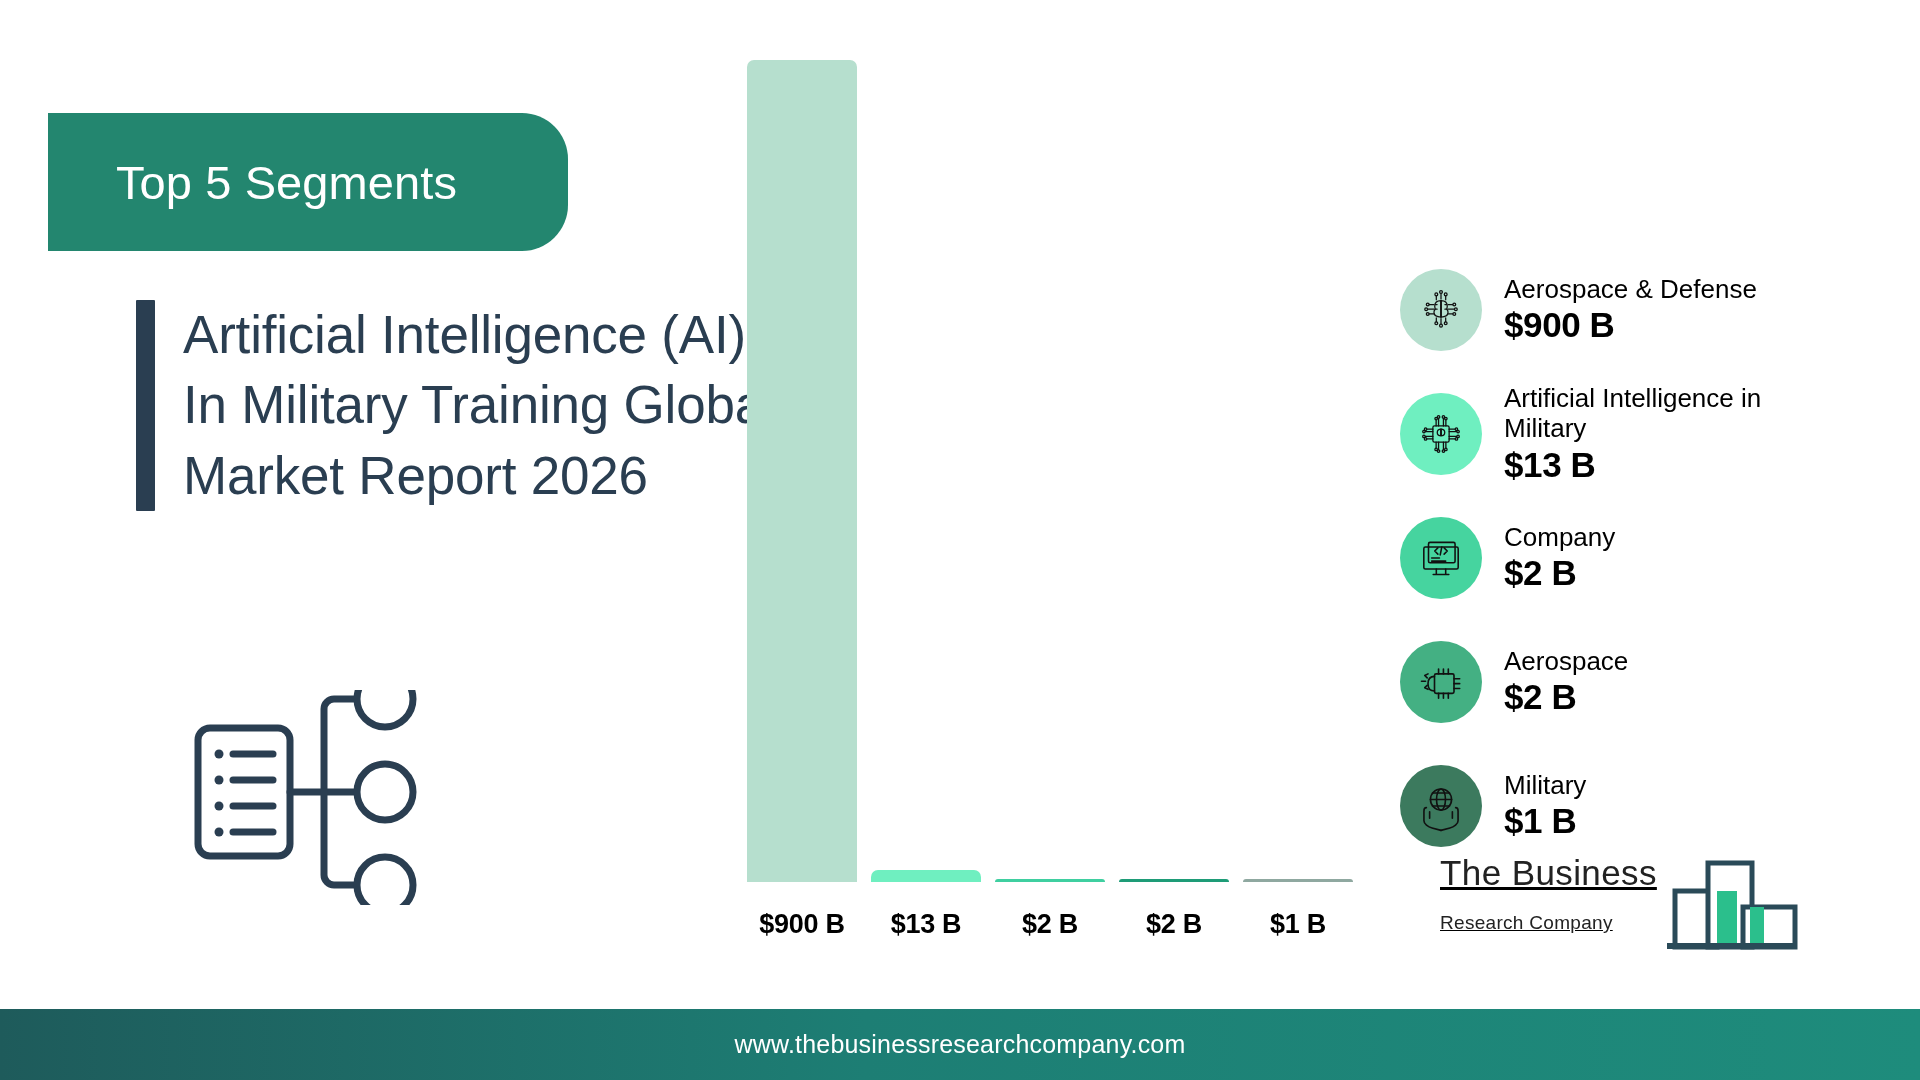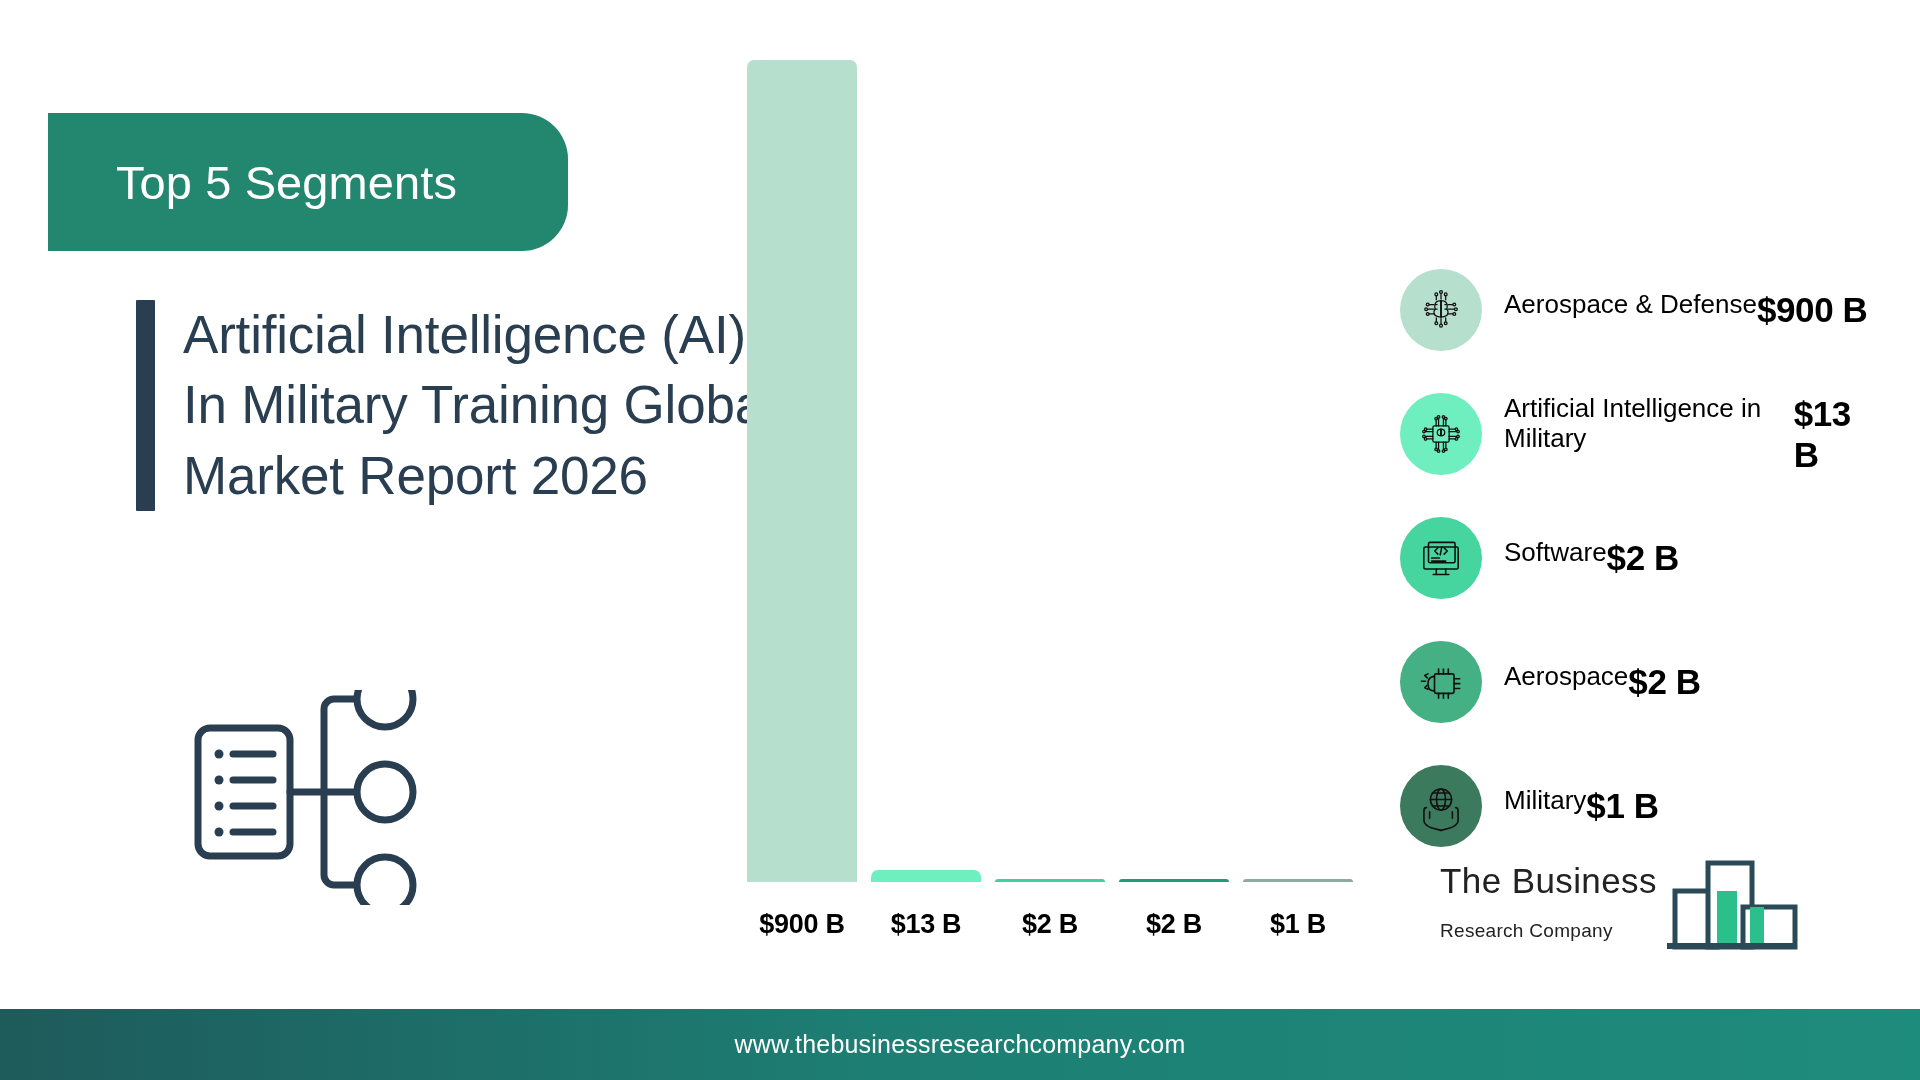--- a/index.html
+++ b/index.html
@@ -68,32 +68,32 @@
     letter-spacing:-.3px;
   }
 
   
   #legend { position:absolute; left:1400px; top:248px; width:470px; }
   .legend-item { display:flex; align-items:center; gap:22px; height:124px; }
   .legend-icon {
     width:82px; height:82px; border-radius:50%;
     flex:0 0 auto; display:flex; align-items:center; justify-content:center;
   }
-  .legend-text { display:flex; flex-direction:row; justify-content:flex-end; }
+  .legend-text { display:flex; flex-direction:column; justify-content:flex-end; }
   .legend-label {
     font-size:26px; color:#000000; line-height:1.16; font-weight:400;
     max-width:300px;
   }
   .legend-value {
     font-size:35px; color:#000000; font-weight:bold;
     line-height:1.18; letter-spacing:-.4px;
   }
 
   
-  #logo { position:absolute; left:1440px; top:855px; display:flex; align-items:flex-end; }
+  #logo { position:absolute; left:1440px; top:855px; display:flex; align-items:flex-start;text-decoration:underline; }
   #logo-text { display:flex; flex-direction:column; padding-bottom:10px; }
   #logo-line1 { font-size:35px; color:#222; line-height:1; letter-spacing:.4px; }
   #logo-line2 { font-size:19px; color:#222; line-height:1.4; letter-spacing:.3px;margin-top:20px; }
 
   
   #footer {
     position:absolute; left:0; bottom:0; width:1920px; height:71px;
     background:linear-gradient(90deg,#1E5B5B 0%,#1D7E74 45%,#1E8C7C 100%);
     display:flex; align-items:center; justify-content:center;
   }
@@ -235,21 +235,21 @@
       <path d="M28 19l-4 4 4 4M36 19l4 4-4 4"></path>
           <line x1="33" y1="18" x2="31" y2="28"></line>
       <line x1="20" y1="32" x2="30" y2="32"></line>
           <line x1="20" y1="36" x2="38" y2="36"></line>
       <line x1="26" y1="46" x2="26" y2="52"></line>
           <line x1="38" y1="46" x2="38" y2="52"></line>
       <line x1="22" y1="53" x2="42" y2="53"></line>
     </svg>
       </div>
       <div class="legend-text">
-        <div class="legend-label">Software</div>
+        <div class="legend-label">Company</div>
         <div class="legend-value">$2 B</div>
       </div>
     </div>
     <div class="legend-item">
       <div class="legend-icon" style="background: rgb(68, 176, 131);">
         <svg viewBox="0 0 64 64" width="52" height="52" fill="none" stroke="#111" stroke-width="2" stroke-linecap="round" stroke-linejoin="round">
       <rect x="24" y="22" width="24" height="24" rx="2"></rect>
       <path d="M29 22v-6M35 22v-6M41 22v-6"></path>
       <path d="M29 46v6M35 46v6M41 46v6"></path>
       <path d="M48 28h7M48 34h7M48 40h7"></path>

